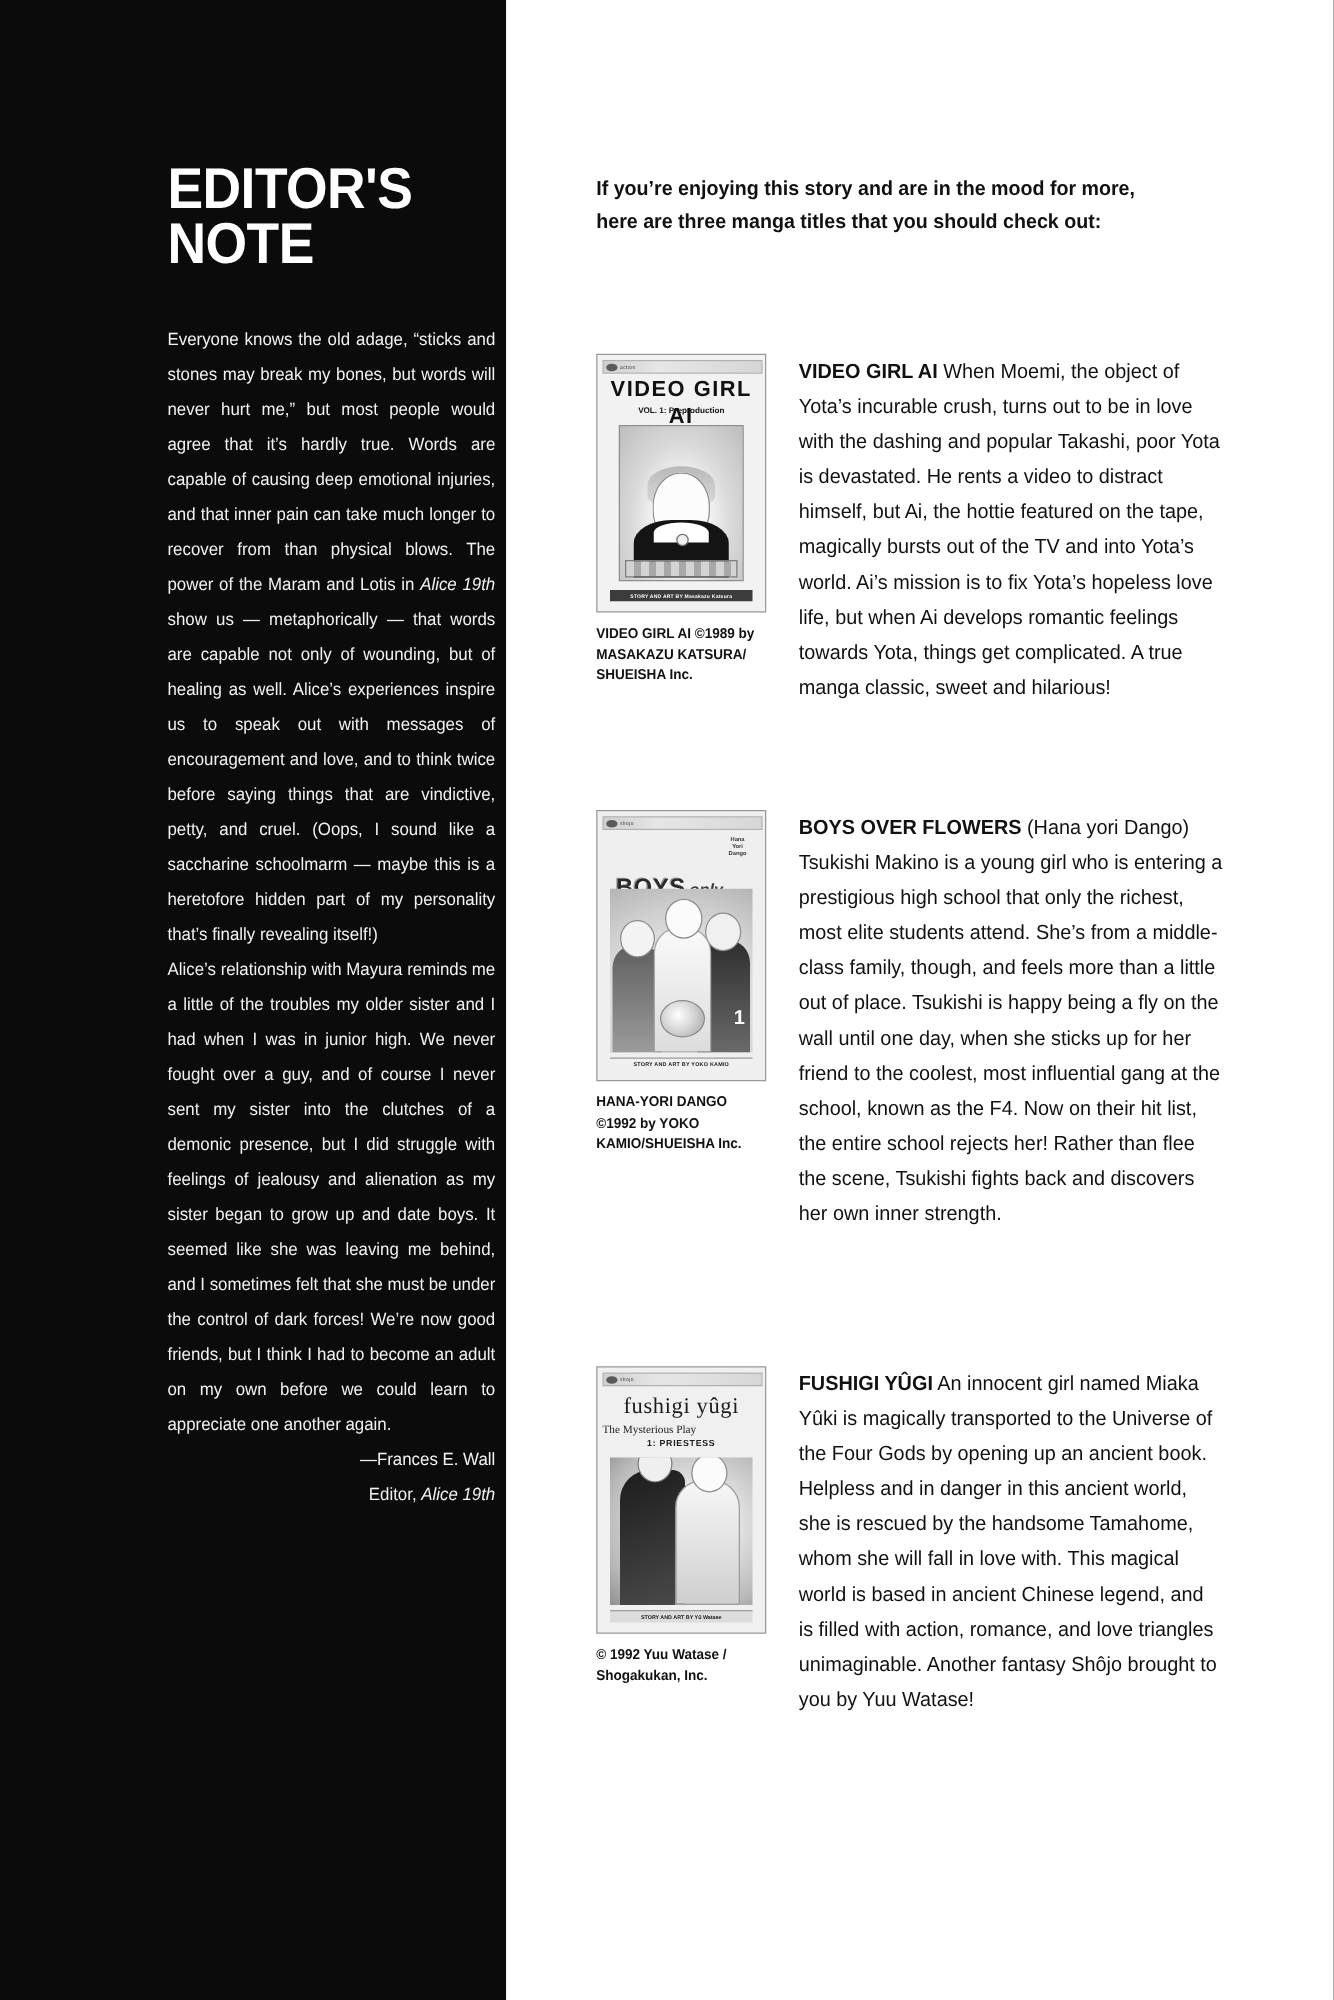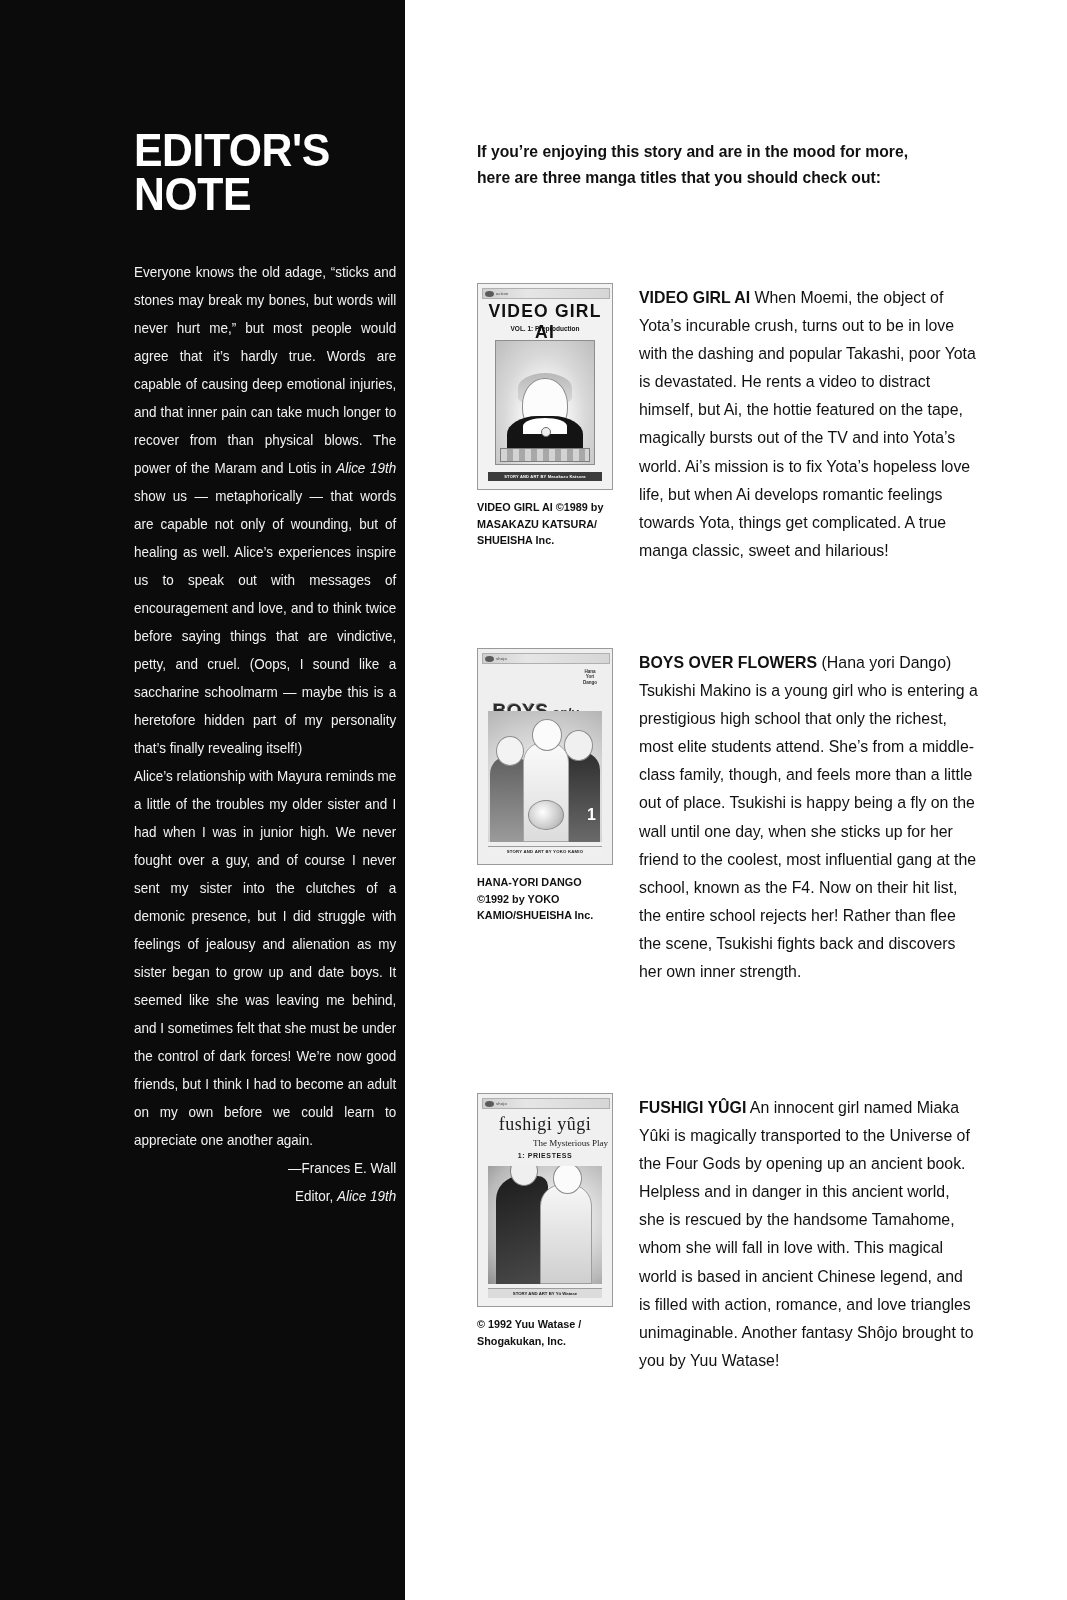--- a/index.html
+++ b/index.html
@@ -258,21 +258,21 @@
   }
 
   
   .fy{background:#f0f0f0;}
   .fy-title{
     position:absolute;top:16px;left:0;right:0;text-align:center;
     font-family:"Liberation Serif", serif;
     font-size:18px;color:#1b1b1b;letter-spacing:0.5px;
   }
   .fy-sub{
-    position:absolute;top:40px;left:0;right:0;text-align:right;
+    position:absolute;top:40px;left:0;right:0;text-align:left;
     font-family:"Liberation Serif", serif;
     font-size:9px;color:#1b1b1b;
   }
   .fy-vol{
     position:absolute;top:54px;left:0;right:0;text-align:center;
     font-size:7px;font-weight:bold;color:#1b1b1b;letter-spacing:0.6px;
   }
   .fy-art{
     position:absolute;left:6px;right:6px;top:68px;bottom:18px;
     background:

